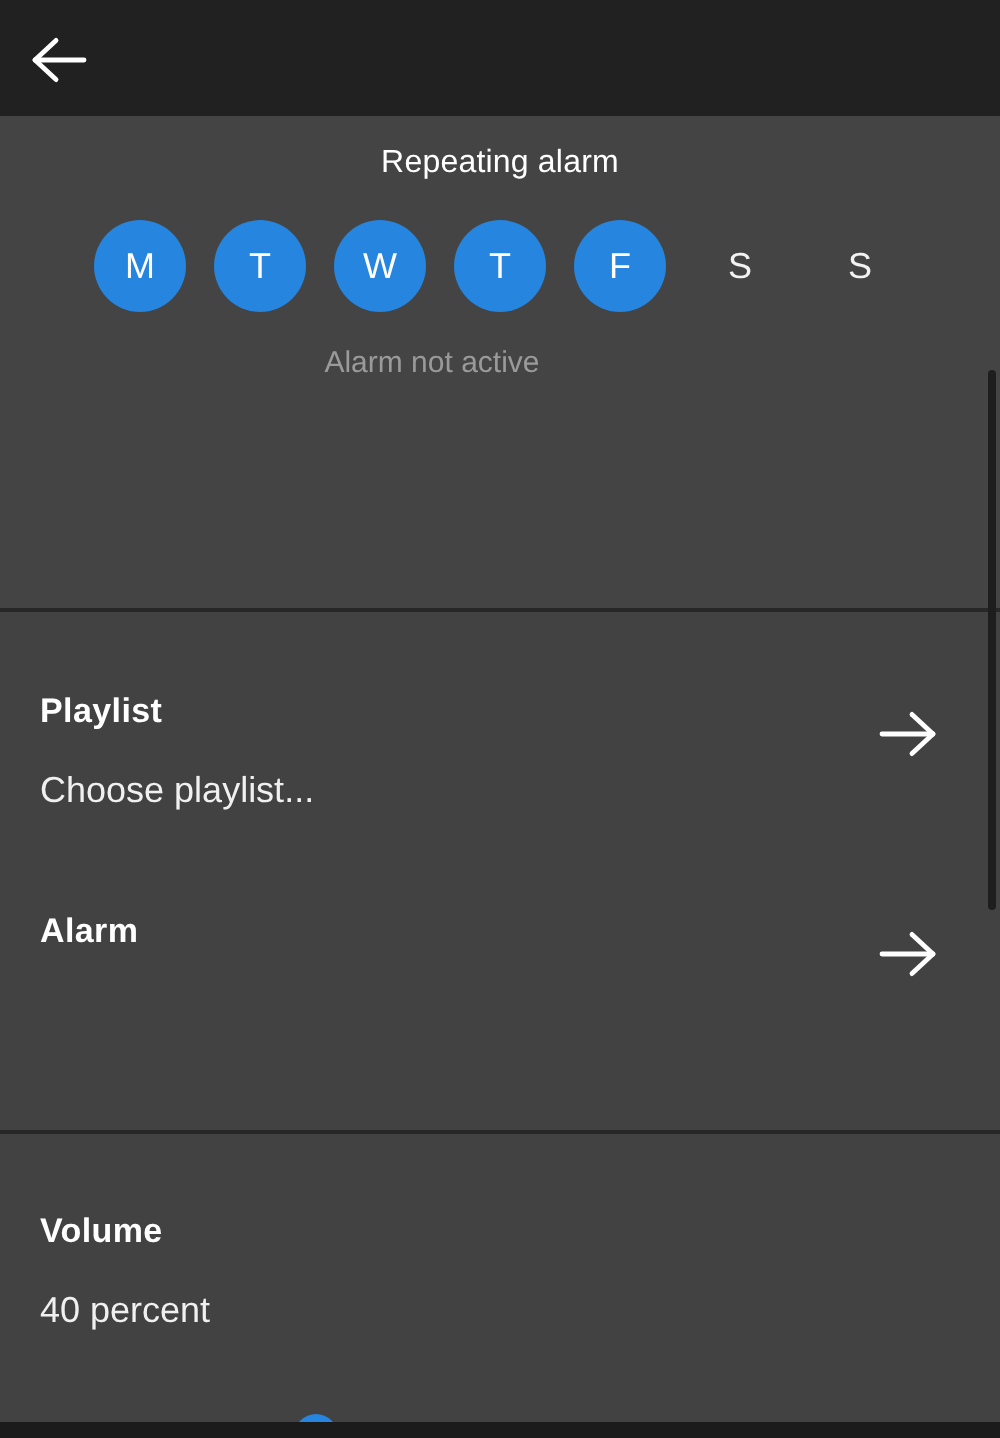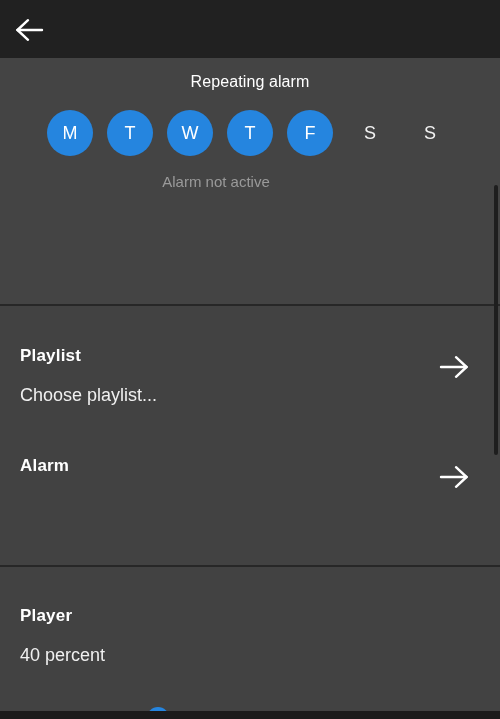--- a/index.html
+++ b/index.html
@@ -285,21 +285,21 @@
           </svg>
         </span>
       </div>
     </div>
 
   </div>
 
   <div class="divider" style="top:565px;"></div>
 
   <div class="volume-block">
-    <div class="row-label">Player</div>
+    <div class="row-label">Volume</div>
     <div class="row-value">40 percent</div>
     <div class="slider">
       <div class="slider-thumb" id="volume-thumb" style="left: 138px;"></div>
     </div>
   </div>
 
   <div class="scrollbar-thumb"></div>
 
   <div class="bottom-bar"></div>
 

